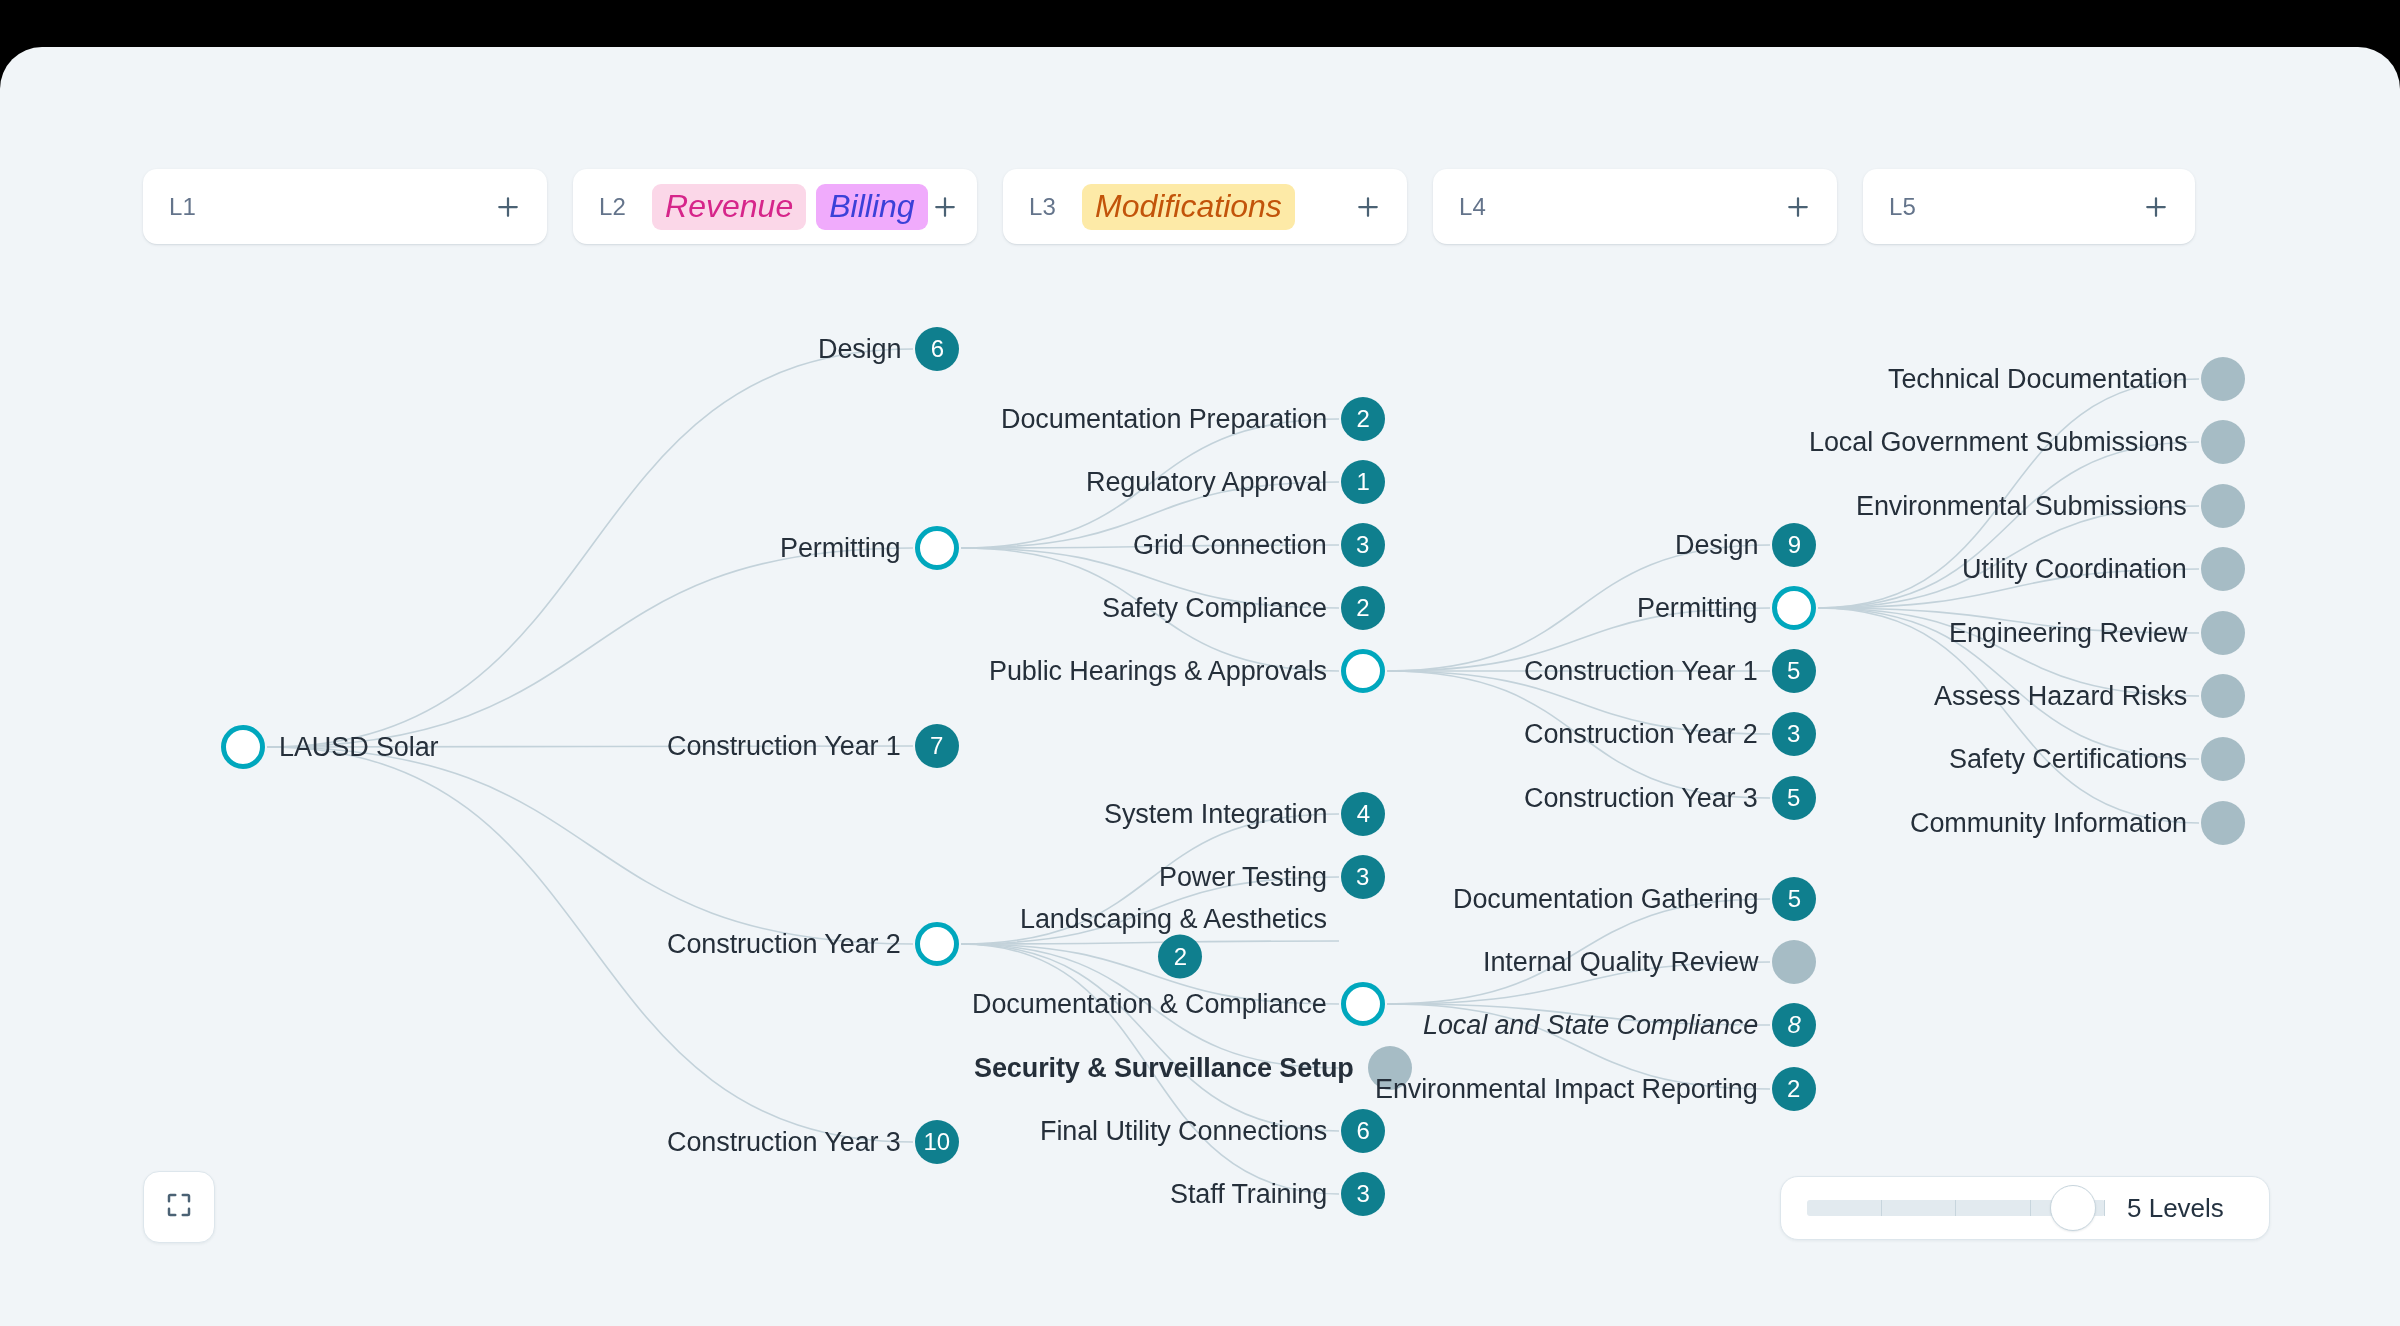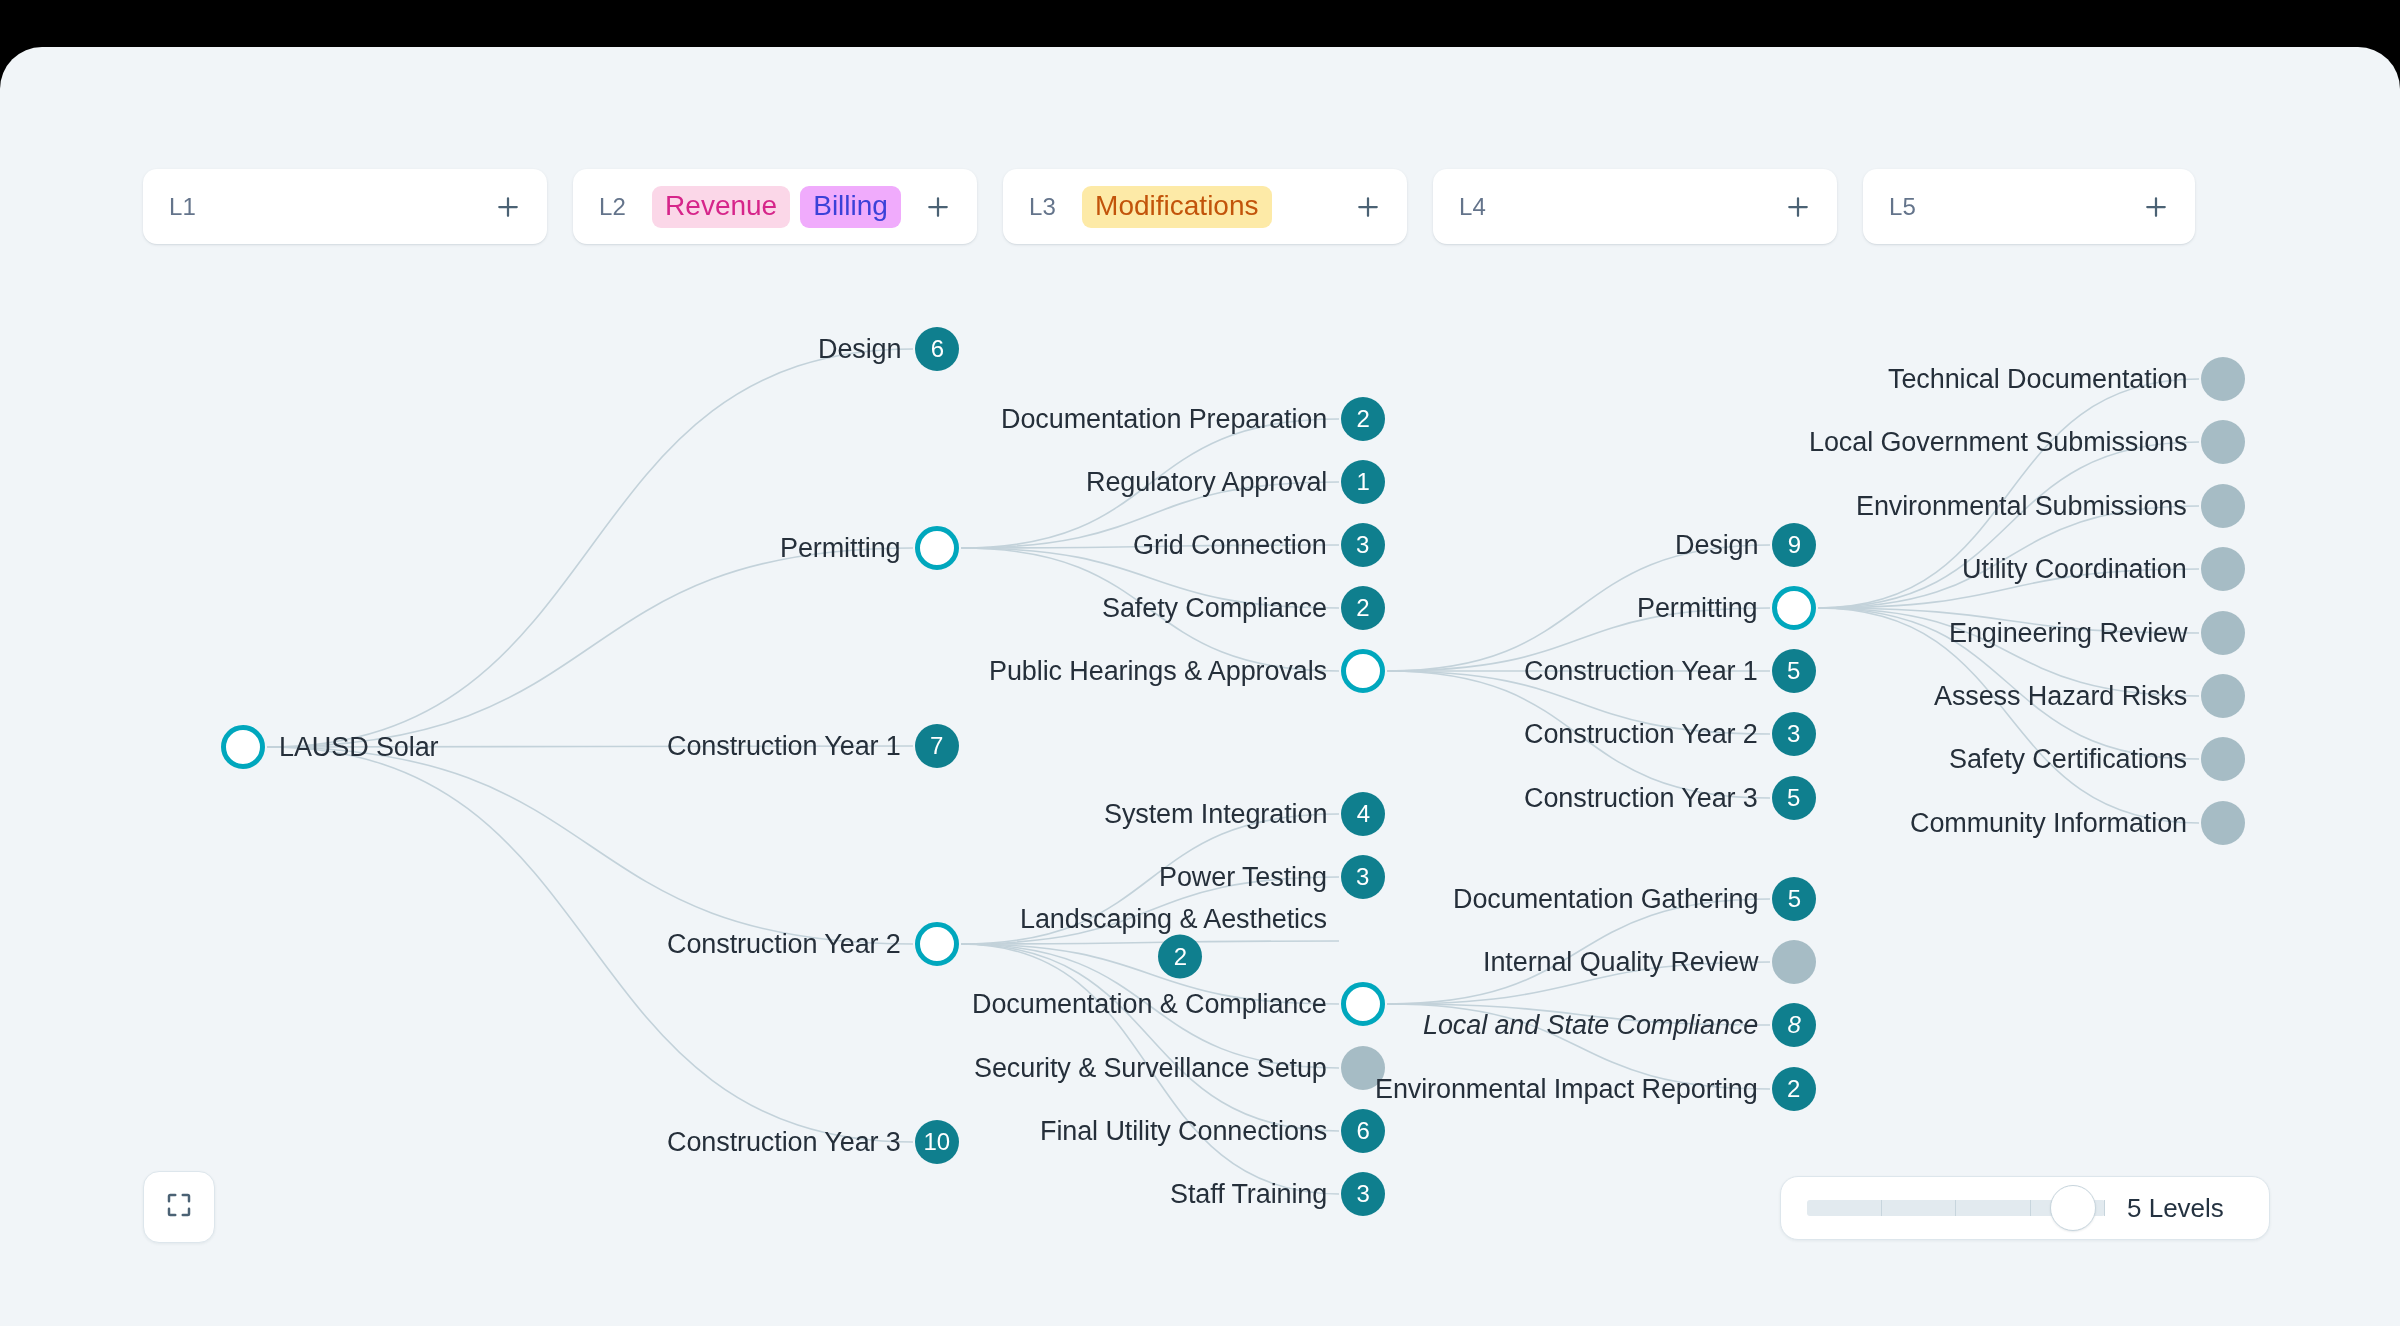--- a/index.html
+++ b/index.html
@@ -25,22 +25,22 @@
     display:flex;align-items:center;
     padding:0 22px 0 26px;
     box-sizing:border-box;
   }
   .level-name{
     font-size:24px;color:#64748b;letter-spacing:.2px;
     white-space:nowrap;
   }
   .chips{display:flex;align-items:center;gap:10px;margin-left:26px;}
   .chip{
-    font-size:28px;border-radius:9px;padding:6px 13px 8px 13px;
-    white-space:nowrap;line-height:1;
+    font-size:32px;border-radius:9px;padding:6px 13px 8px 13px;
+    white-space:nowrap;line-height:1;font-style:italic;
   }
   .chip.pink{background:#fbd7e8;color:#d6258a;}
   .chip.blue{background:#f0abfc;color:#3b41d8;}
   .chip.yellow{background:#fdeaa7;color:#c2540a;}
   .plus{
     margin-left:auto;width:34px;height:34px;flex:0 0 auto;
     display:flex;align-items:center;justify-content:center;
     color:#4b6274;cursor:pointer;
   }
   .plus svg{display:block;}
@@ -248,21 +248,21 @@
         <span class="dot count">3</span>
       </div>
       <div class="node" style="top: 894px; left: 1020px; flex-direction: column;">
         <span class="label">Landscaping &amp; Aesthetics</span>
         <span class="dot count">2</span>
       </div>
       <div class="node" style="top: 957px; left: 972px;">
         <span class="label">Documentation &amp; Compliance</span>
         <span class="dot open"></span>
       </div>
-      <div class="node" style="top: 1021px; left: 974px;">
+      <div class="node" style="top: 1021px; left: 974px; font-weight: bold;">
         <span class="label">Security &amp; Surveillance Setup</span>
         <span class="dot leaf"></span>
       </div>
       <div class="node" style="top: 1084px; left: 1040px;">
         <span class="label">Final Utility Connections</span>
         <span class="dot count">6</span>
       </div>
       <div class="node" style="top: 1147px; left: 1170px;">
         <span class="label">Staff Training</span>
         <span class="dot count">3</span>

